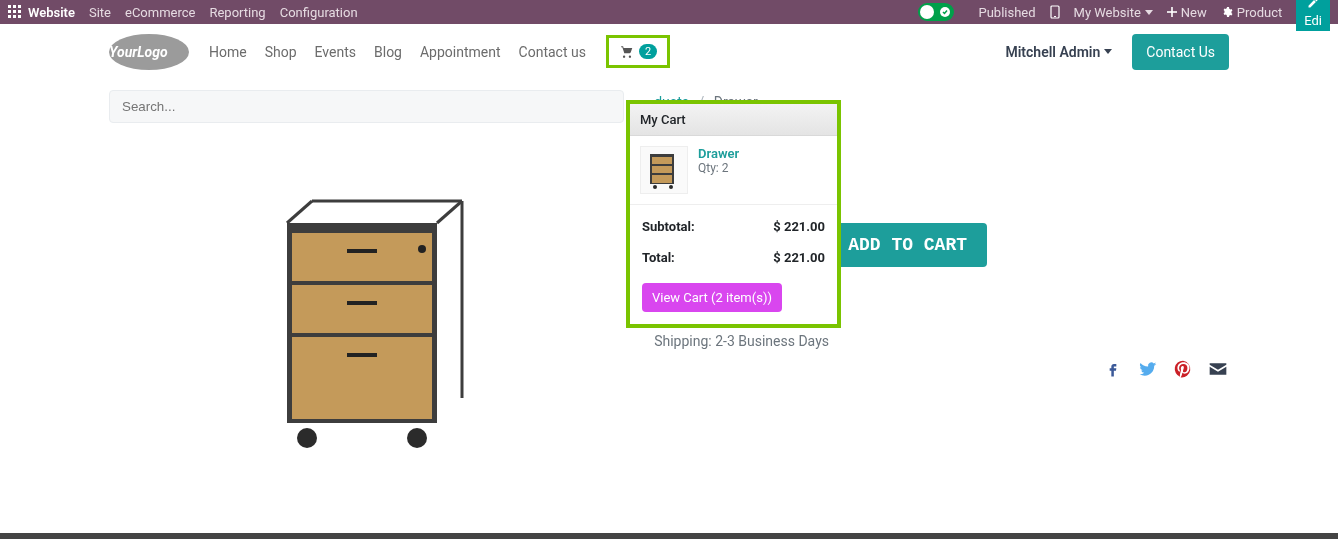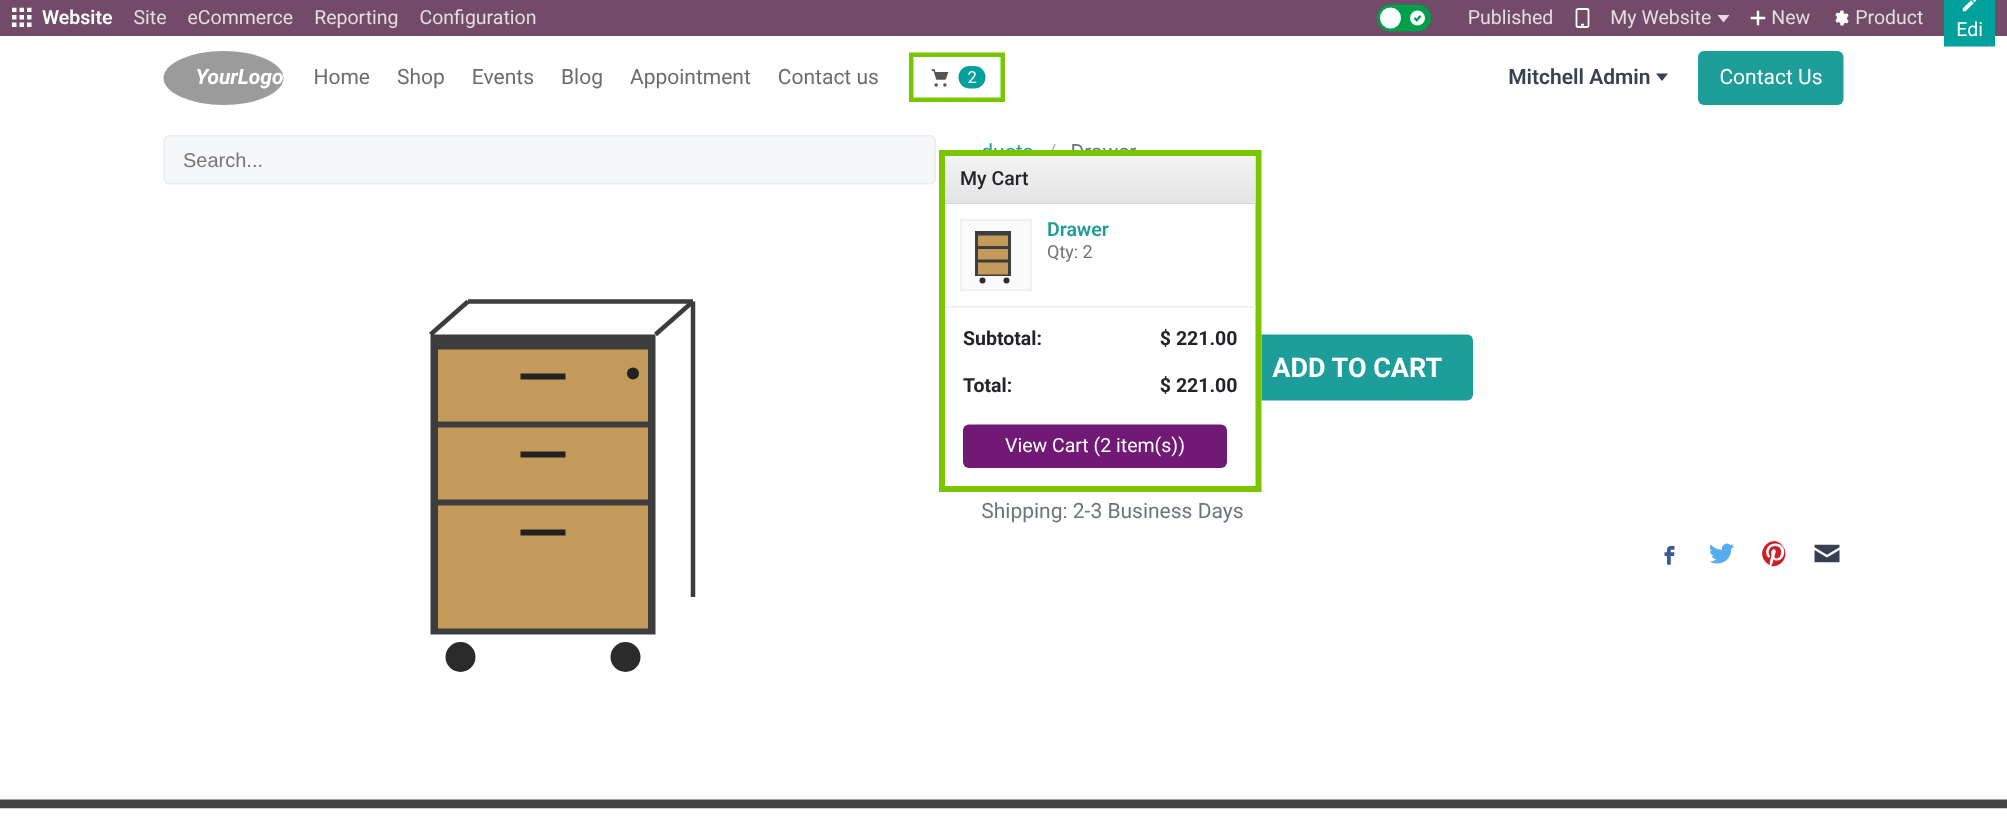--- a/index.html
+++ b/index.html
@@ -29,21 +29,21 @@
   .toggle svg { position:absolute; right:3px; top:3px; }
   .edit-btn { background:#00a09d; color:#fff; padding:3px 8px; display:flex; align-items:center; gap:4px;flex-direction:column; }
 
   
   .page-wrap { max-width: 1140px; margin: 0 auto; padding: 0 10px; }
   .navbar {
     display:flex; align-items:center; height:56px; gap:20px;
     border-bottom:1px solid transparent;
   }
   .logo-oval {
-    width:80px; height:36px; background:#9b9b9b; border-radius:50%/50%; display:flex; align-items:center; justify-content:flex-end;
+    width:80px; height:36px; background:#9b9b9b; border-radius:50%/50%; display:flex; align-items:center; justify-content:flex-start;
     color:#fff; font-weight:700; font-size:14px; font-style:italic;
   }
   .nav-links { display:flex; gap:18px; }
   .nav-link { color:#6c6c6c; cursor:pointer; }
   .cart-link {
     border:3px solid #7ac400; padding:6px 10px; display:flex; align-items:center; gap:4px; cursor:pointer; color:#555;
   }
   .cart-badge { background:#00a09d; color:#fff; font-size:11px; border-radius:9px; padding:1px 6px; }
   .nav-spacer { flex:1; }
   .user-dd { color:#374151; font-weight:600; cursor:pointer; display:flex; align-items:center; gap:4px; }
@@ -63,21 +63,21 @@
   .breadcrumb { color:#6c757d; margin-bottom:18px; font-size:14px; margin-top:4px;}
   .breadcrumb .link { color:#1d9e9b; cursor:pointer; }
   .breadcrumb .sep { margin:0 6px; color:#adb5bd; }
   .prod-title { font-size:30px; font-weight:700; margin-bottom:8px; }
   .prod-price { font-size:26px; font-weight:700; margin-bottom:22px; }
   .qty-row { display:flex; align-items:center; gap:14px; margin-bottom:22px; }
   .qty-group { display:flex; border:1px solid #ced4da; border-radius:4px; overflow:hidden; }
   .qty-btn { width:38px; height:40px; display:flex; align-items:center; justify-content:center; color:#1d9e9b; font-size:20px; font-weight:700; cursor:pointer; border-left:1px solid #ced4da; }
   .qty-btn:first-child { border-left:none; border-right:1px solid #ced4da;}
   .qty-input { width:52px; height:40px; border:none; text-align:center; font-size:16px; }
-  .addcart-btn { background:#1d9e9b; color:#fff; border-radius:4px; padding:0 20px; height:44px; display:flex; align-items:center; gap:10px; font-size:18px; font-weight:700; cursor:pointer; }
+  .addcart-btn { background:#1d9e9b; color:#fff; border-radius:4px; padding:0 20px; height:44px; display:flex; align-items:center; gap:10px; font-size:18px; font-weight:700; cursor:pointer;font-family:Liberation Mono, monospace; }
   .terms-link { color:#1d9e9b; text-decoration:underline; cursor:pointer; }
   .info-line { color:#6c757d; margin-top:6px; }
 
   .share-row { display:flex; gap:14px; justify-content:flex-end; margin-top:10px; font-size:22px; }
   .share-row span { cursor:pointer; }
 
   
   .cart-popup {
     position:absolute; top:76px; left:527px; width:215px; background:#fff;
     border:4px solid #7ac400; z-index:10; font-size:13px;
@@ -86,21 +86,21 @@
     background:linear-gradient(#f3f3f3,#e4e4e4); padding:8px 10px; font-weight:500; border-bottom:1px solid #d9d9d9;
   }
   .cart-item-row { display:flex; gap:10px; padding:10px; border-bottom:1px solid #eee; }
   .cart-item-img { width:48px; height:48px; background:#fafafa; border:1px solid #eee; display:flex; align-items:center; justify-content:center;}
   .cart-item-name { color:#1d9e9b; font-weight:600; cursor:pointer; }
   .cart-item-qty { color:#6c757d; font-size:12px; }
   .cart-totals { padding:6px 12px; }
   .cart-totals-row { display:flex; justify-content:space-between; padding:8px 0; font-weight:700; }
   .cart-totals-row.sub { }
   .view-cart-btn {
-    background:#701a75; color:#fff; border-radius:4px; padding:7px 28px; margin:4px 12px 12px; display:inline-block; cursor:pointer;
+    background:#d946ef; color:#fff; border-radius:4px; padding:7px 10px; margin:4px 12px 12px; display:inline-block; cursor:pointer;
   }
 
   .caret-down { width:0;height:0;border-left:4px solid transparent;border-right:4px solid transparent;border-top:5px solid currentColor; display:inline-block;}
   .bottom-bar { height:6px; background:#444; margin-top:30px;}
 </style>
 </head>
 <body>
 
 <div class="admin-bar">
   <div class="admin-left">

